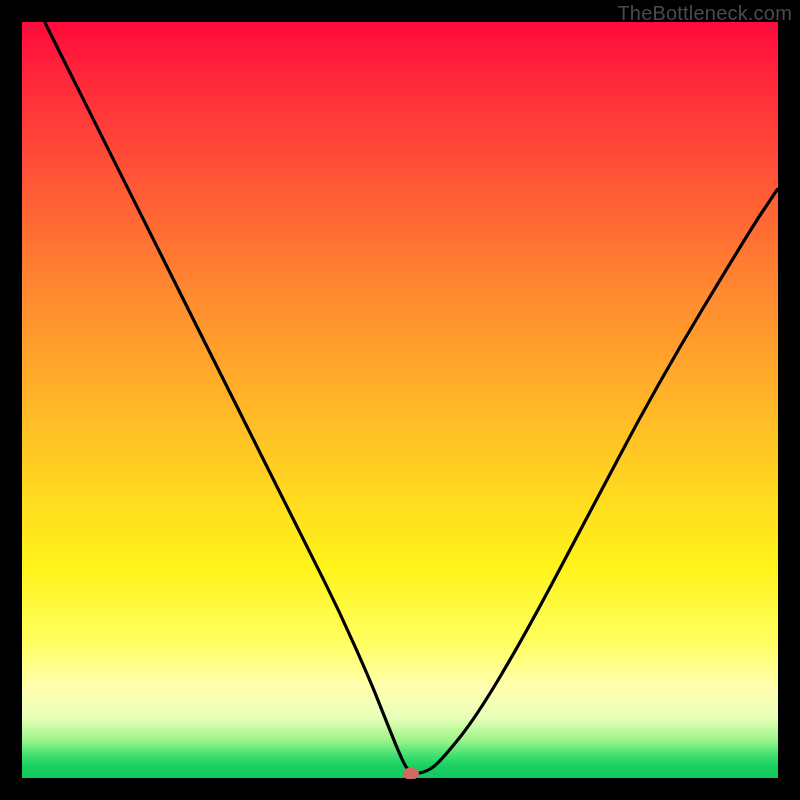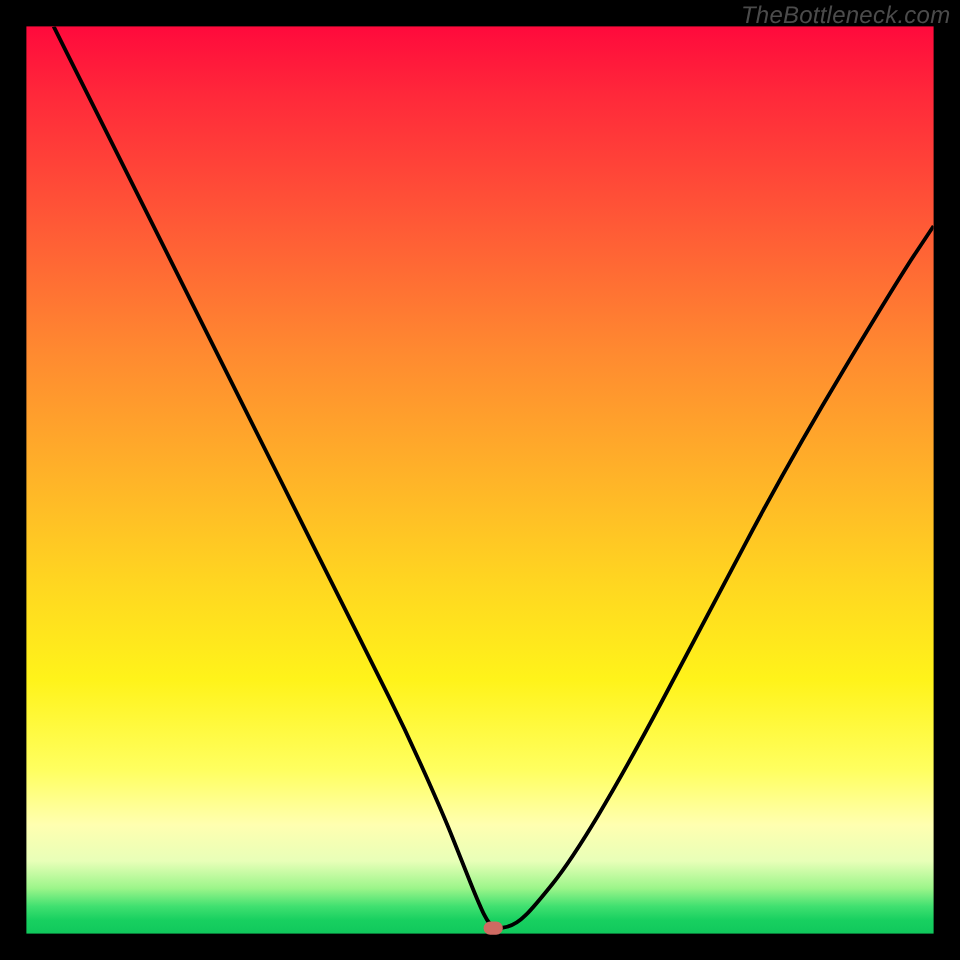--- a/index.html
+++ b/index.html
@@ -43,21 +43,20 @@
   }
   .watermark {
     position: absolute;
     top: 2px;
     right: 8px;
     color: #4b4b4b;
     font-size: 20px;
     font-weight: 400;
     letter-spacing: 0.2px;
     user-select: none;
-    font-style: italic;
   }
   svg.curve {
     position: absolute;
     left: 0;
     top: 0;
     width: 756px;
     height: 756px;
   }
   .marker {
     position: absolute;

